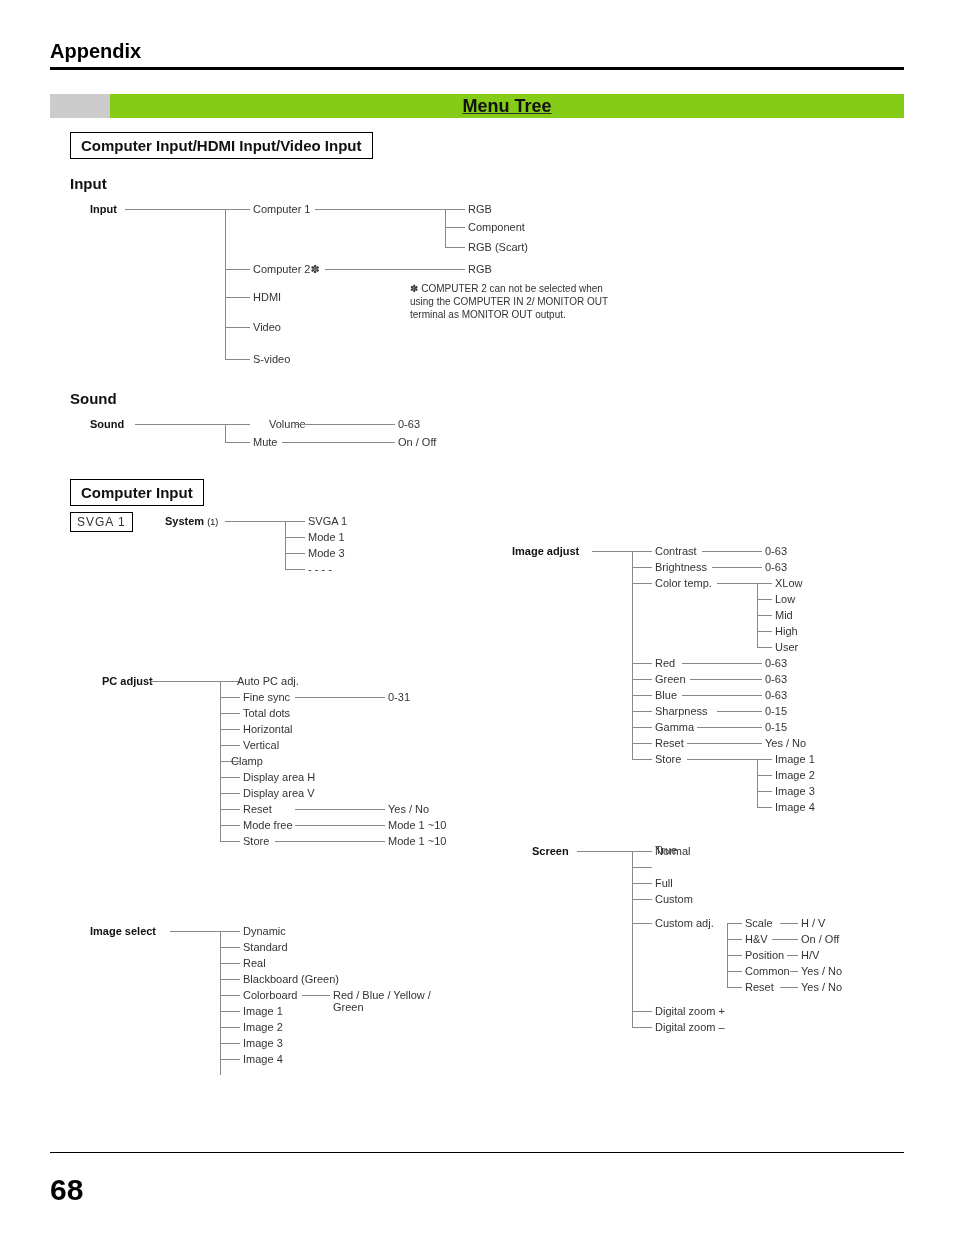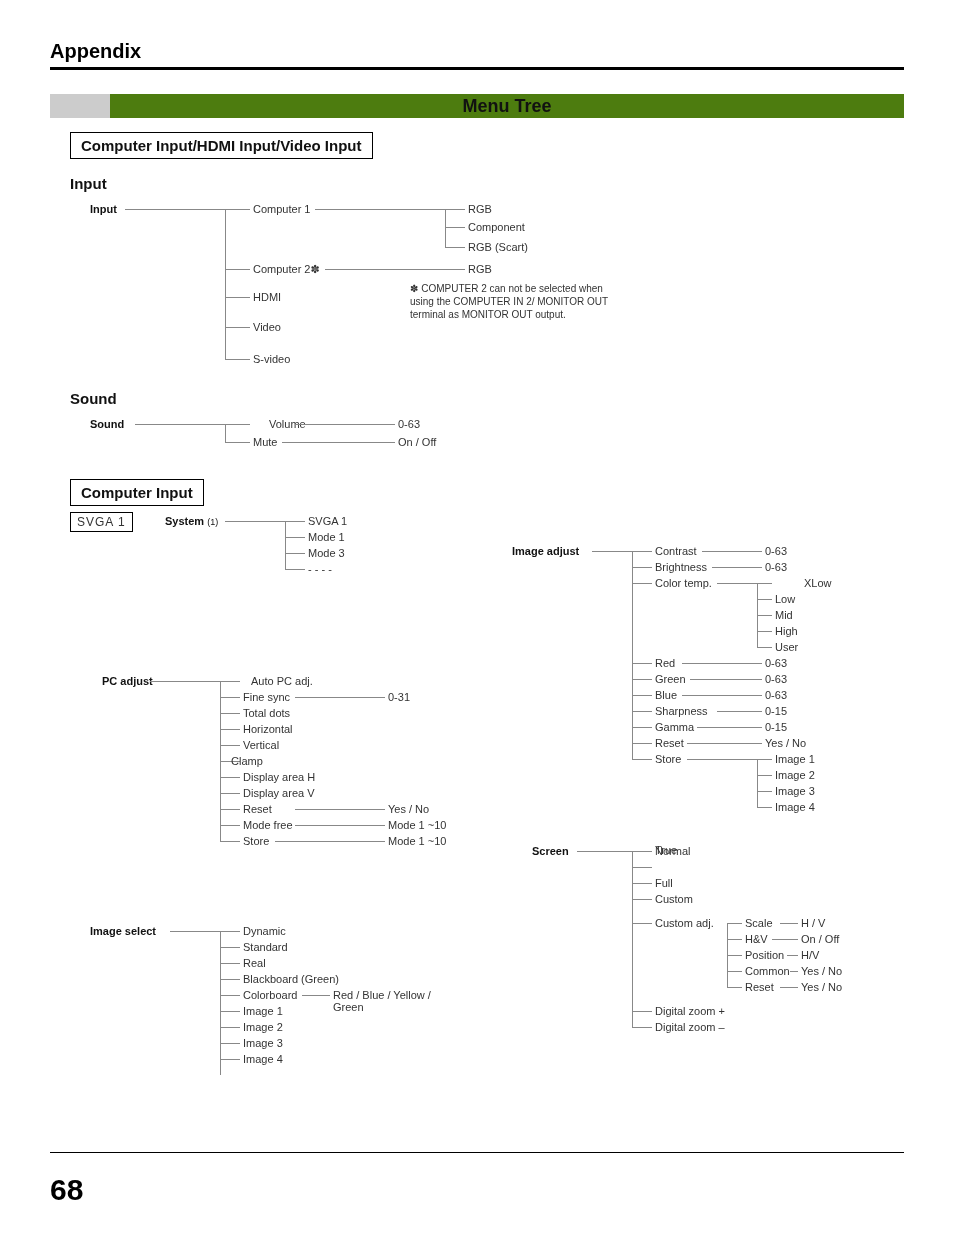--- a/index.html
+++ b/index.html
@@ -13,22 +13,23 @@
   }
   h1.appendix {
     font-size: 20px;
     font-weight: bold;
     border-bottom: 3px solid #000;
     padding-bottom: 4px;
     margin: 0 0 24px 0;
     color: #000;
   }
   .title-bar {
-    background: #4d7c0f;
+    background: #84cc16;
     display: flex;
+    text-decoration: underline;
   }
   .title-bar .spacer {
     background: #ccc;
     width: 60px;
     height: 24px;
   }
   .title-bar .title {
     flex: 1;
     text-align: center;
     font-size: 18px;
@@ -197,21 +198,21 @@
       <span class="node-label" style="left:238px; top:35px;">Mode 3</span>
       <div class="line-h" style="left:215px; top:57px; width:20px;"></div>
       <span class="node-label" style="left:238px; top:51px;">- - - -</span>
     </div>
 
     <div class="tree-area" style="height:200px; margin-top:40px;">
       <span class="root-label" style="left:32px; top:3px;">PC adjust</span>
       <div class="line-h" style="left:80px; top:9px; width:70px;"></div>
       <div class="line-v" style="left:150px; top:9px; height:160px;"></div>
       <div class="line-h" style="left:150px; top:9px; width:20px;"></div>
-        <span class="node-label" style="left:181px; top:3px;">Auto PC adj.</span>
+        <span class="node-label" style="left:167px; top:3px;">Auto PC adj.</span>
       <div class="line-h" style="left:150px; top:25px; width:20px;"></div>
         <span class="node-label" style="left:173px; top:19px;">Fine sync</span>
       <div class="line-h" style="left:225px; top:25px; width:90px;"></div>
         <span class="node-label" style="left:318px; top:19px;">0-31</span>
       <div class="line-h" style="left:150px; top:41px; width:20px;"></div>
         <span class="node-label" style="left:173px; top:35px;">Total dots</span>
       <div class="line-h" style="left:150px; top:57px; width:20px;"></div>
         <span class="node-label" style="left:173px; top:51px;">Horizontal</span>
       <div class="line-h" style="left:150px; top:73px; width:20px;"></div>
         <span class="node-label" style="left:173px; top:67px;">Vertical</span>
@@ -275,21 +276,21 @@
         <span class="node-label" style="left:253px; top:3px;">0-63</span>
       <div class="line-h" style="left:120px; top:25px; width:20px;"></div>
         <span class="node-label" style="left:143px; top:19px;">Brightness</span>
       <div class="line-h" style="left:200px; top:25px; width:50px;"></div>
         <span class="node-label" style="left:253px; top:19px;">0-63</span>
       <div class="line-h" style="left:120px; top:41px; width:20px;"></div>
         <span class="node-label" style="left:143px; top:35px;">Color temp.</span>
       <div class="line-h" style="left:205px; top:41px; width:40px;"></div>
       <div class="line-v" style="left:245px; top:41px; height:64px;"></div>
       <div class="line-h" style="left:245px; top:41px; width:15px;"></div>
-        <span class="node-label" style="left:263px; top:35px;margin-left:29px;">XLow</span>
+        <span class="node-label" style="left:263px; top:35px;">XLow</span>
       <div class="line-h" style="left:245px; top:57px; width:15px;"></div>
         <span class="node-label" style="left:263px; top:51px;">Low</span>
       <div class="line-h" style="left:245px; top:73px; width:15px;"></div>
         <span class="node-label" style="left:263px; top:67px;">Mid</span>
       <div class="line-h" style="left:245px; top:89px; width:15px;"></div>
         <span class="node-label" style="left:263px; top:83px;">High</span>
       <div class="line-h" style="left:245px; top:105px; width:15px;"></div>
         <span class="node-label" style="left:263px; top:99px;">User</span>
 
       <div class="line-h" style="left:120px; top:121px; width:20px;"></div>

